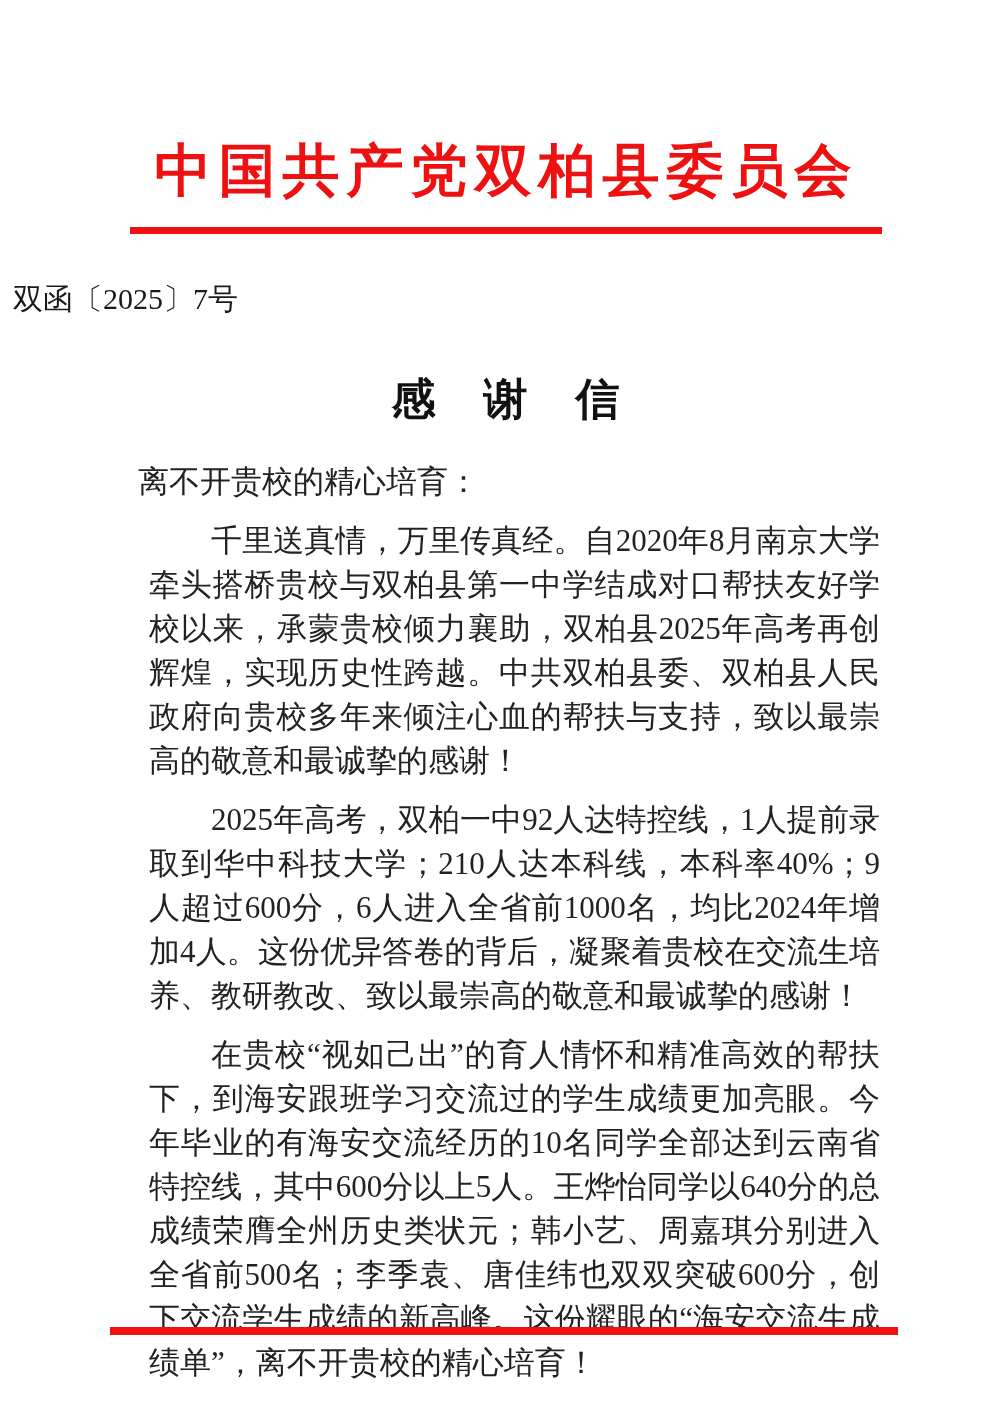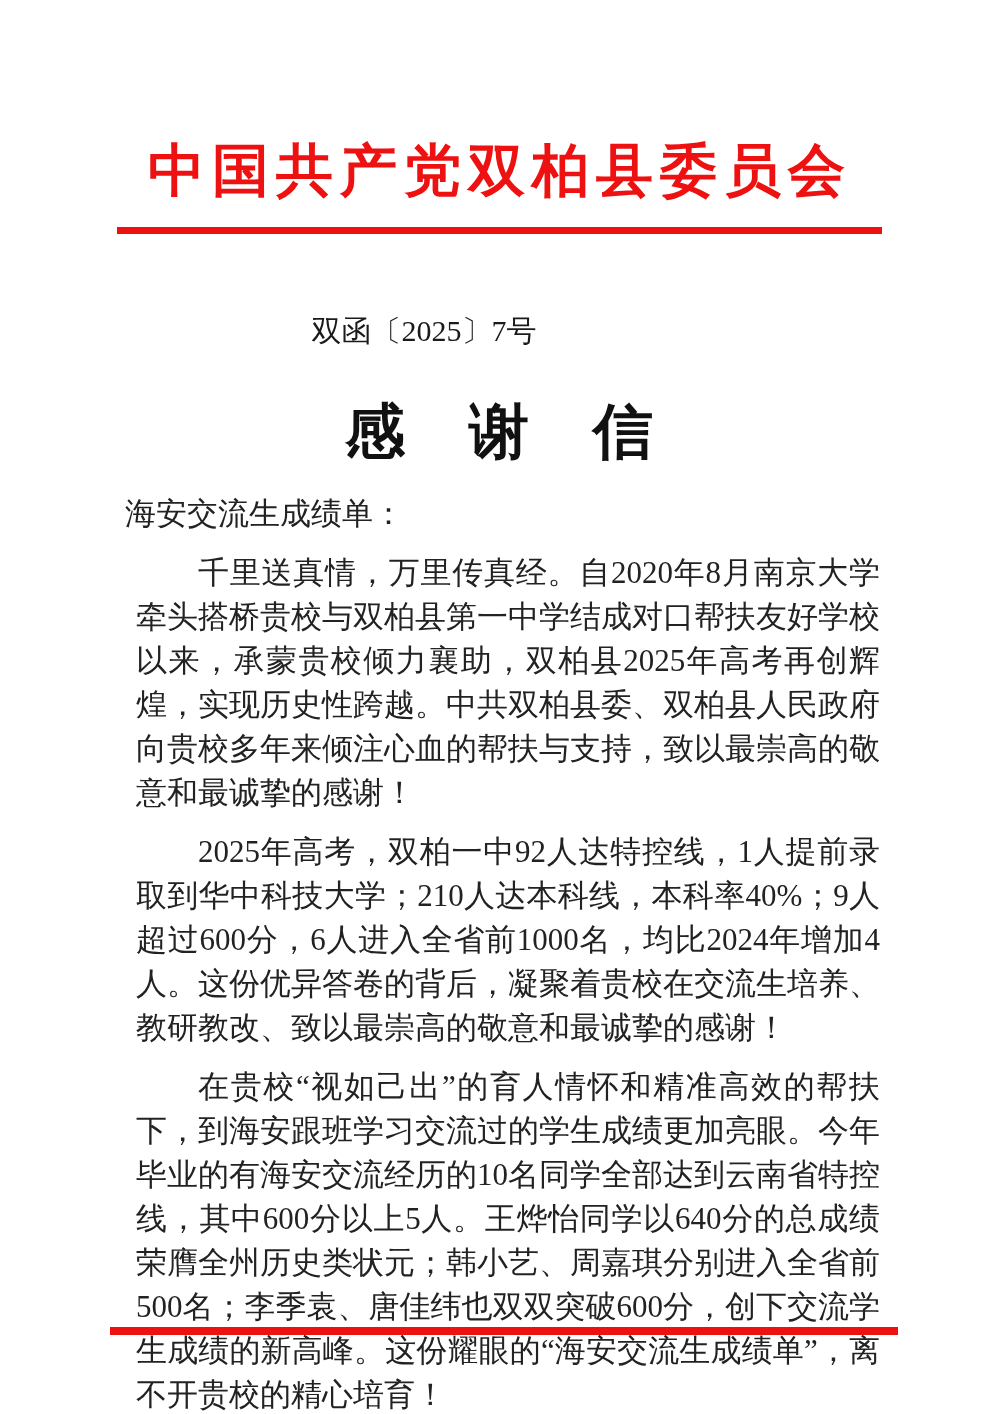--- a/index.html
+++ b/index.html
@@ -7,20 +7,21 @@
   html, body { margin: 0; padding: 0; background: #ffffff; }
   .page {
     position: relative;
     width: 1000px;
     height: 1414px;
     margin: 0 auto;
     background: #ffffff;
     overflow: hidden;
     font-family: "Liberation Serif", "DejaVu Serif", serif;
     color: var(--ink);
+    padding-left: 13px;
   }
   .org-title {
     margin: 140px 70px 0 70px;
     text-align: center;
     color: var(--red);
     font-size: 57px;
     font-weight: bold;
     line-height: 62px;
     letter-spacing: 7px;
     white-space: nowrap;
@@ -28,31 +29,31 @@
   }
   
   .rule-header {
     margin: 25px 118px 0 117px;
     height: 3px;               
     background: #ffffff;
     border-top: 5px solid var(--red);
     border-bottom: 2px solid var(--red);
   }
   .doc-number {
-    margin-top: 76px;
+    margin-top: 44px;
     padding-right: 152px;
-    text-align: center;
+    text-align: left;
     font-size: 30px;
     line-height: 42px;
     color: #1a1a1a;
   }
   .letter-title {
     margin-top: 50px;
     text-align: center;
-    font-size: 60px;
+    font-size: 44px;
     font-weight: bold;
     line-height: 60px;
     color: #111111;
     letter-spacing: 2px;
   }
   .content {
     margin: 30px 120px 0 125px;   
   }
   .salutation {
     font-size: 31px;
@@ -86,21 +87,21 @@
 
   <div class="org-title">中国共产党双柏县委员会</div>
 
   <div class="rule-header"></div>
 
   <div class="doc-number">双函〔2025〕7号</div>
 
   <div class="letter-title">感　谢　信</div>
 
   <div class="content">
-    <div class="salutation">海安交流生成绩单：</div>
+    <div class="salutation">离不开贵校的精心培育：</div>
 
     <p class="para">千里送真情，万里传真经。自2020年8月南京大学牵头搭桥贵校与双柏县第一中学结成对口帮扶友好学校以来，承蒙贵校倾力襄助，双柏县2025年高考再创辉煌，实现历史性跨越。中共双柏县委、双柏县人民政府向贵校多年来倾注心血的帮扶与支持，致以最崇高的敬意和最诚挚的感谢！</p>
 
     <p class="para">2025年高考，双柏一中92人达特控线，1人提前录取到华中科技大学；210人达本科线，本科率40%；9人超过600分，6人进入全省前1000名，均比2024年增加4人。这份优异答卷的背后，凝聚着贵校在交流生培养、教研教改、致以最崇高的敬意和最诚挚的感谢！</p>
 
     <p class="para">在贵校“视如己出”的育人情怀和精准高效的帮扶下，到海安跟班学习交流过的学生成绩更加亮眼。今年毕业的有海安交流经历的10名同学全部达到云南省特控线，其中600分以上5人。王烨怡同学以640分的总成绩荣膺全州历史类状元；韩小艺、周嘉琪分别进入全省前500名；李季袁、唐佳纬也双双突破600分，创下交流学生成绩的新高峰。这份耀眼的“海安交流生成绩单”，离不开贵校的精心培育！</p>
   </div>
 
   <div class="rule-footer"></div>
 

